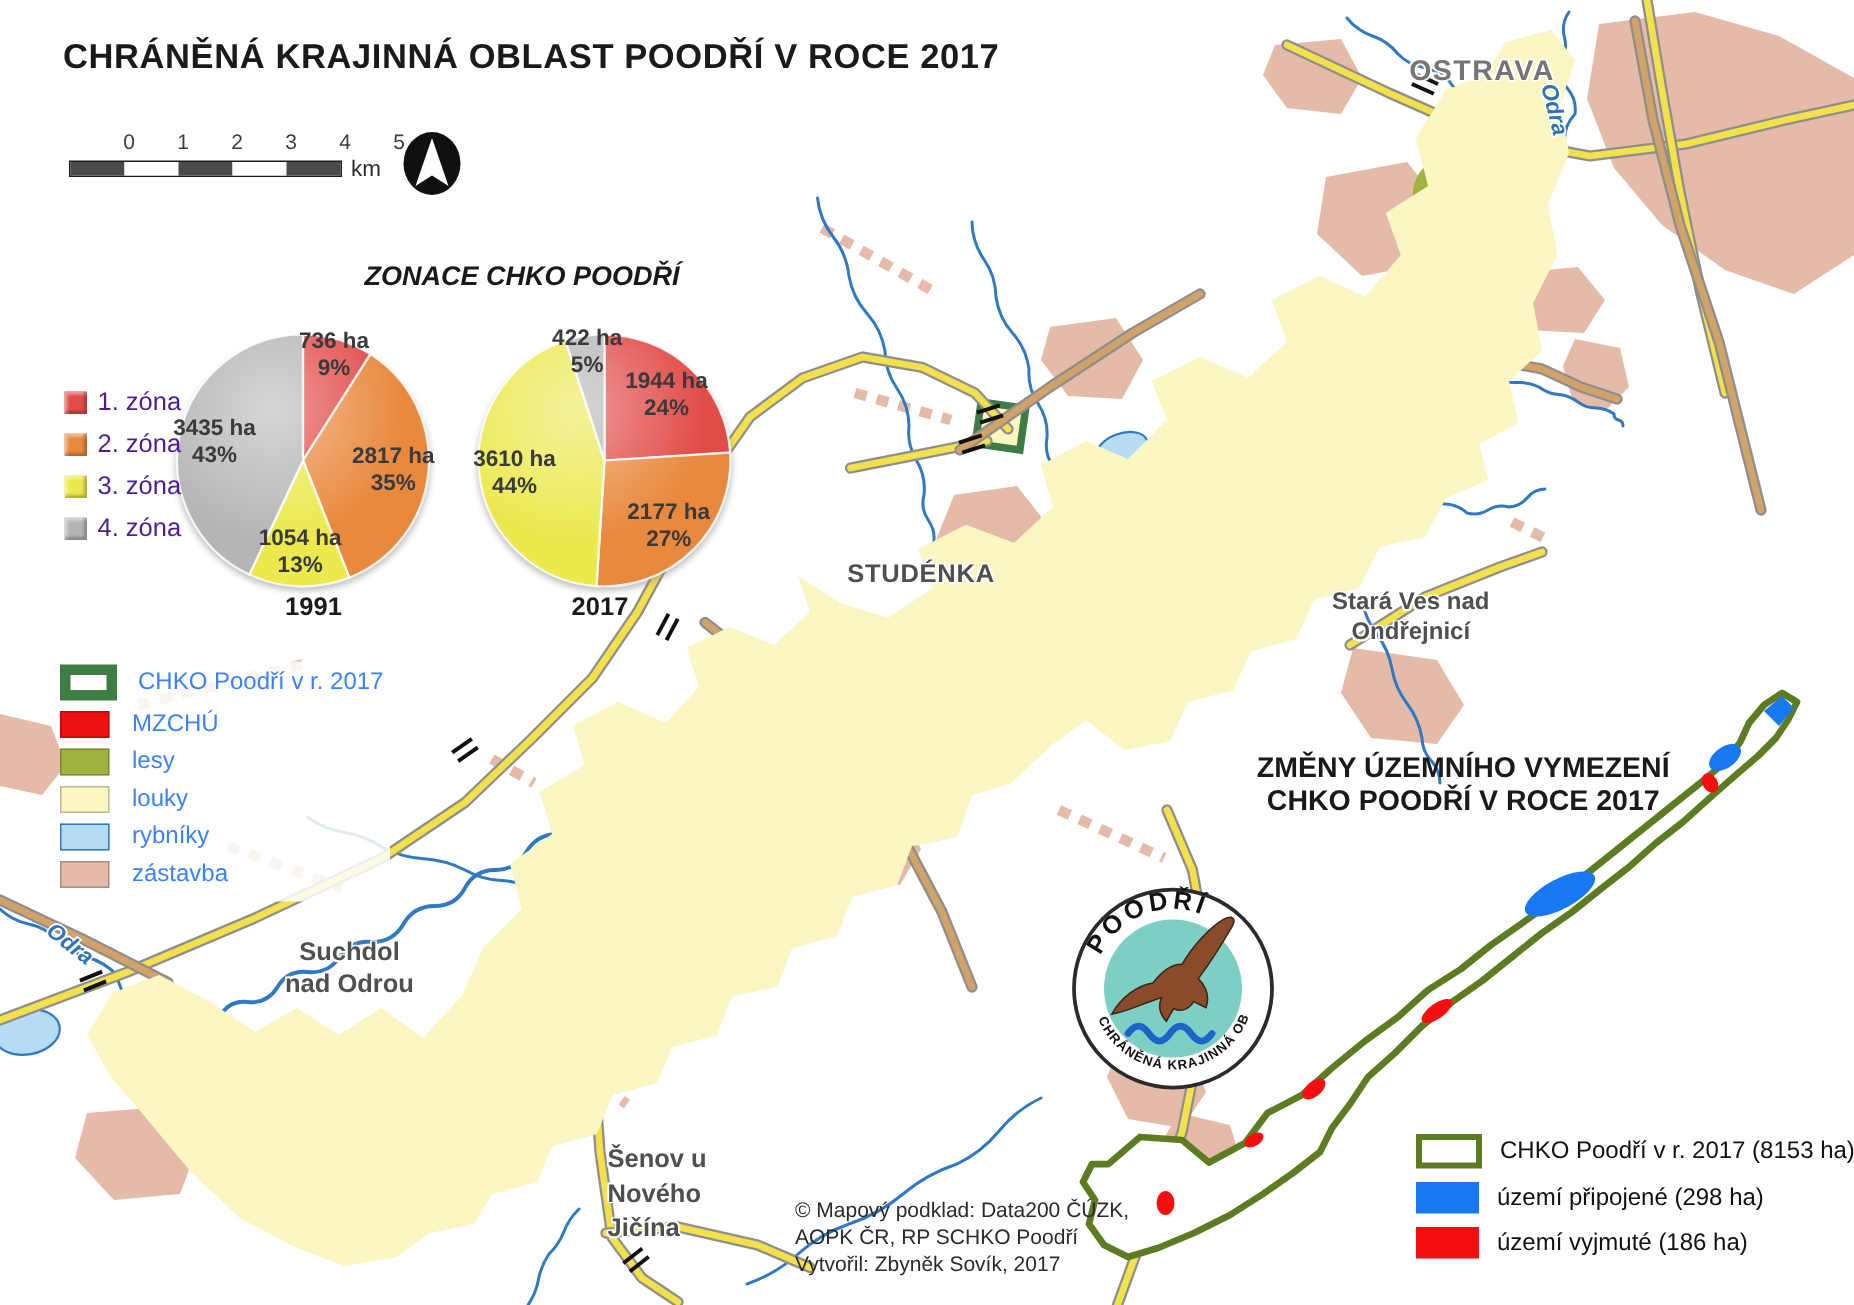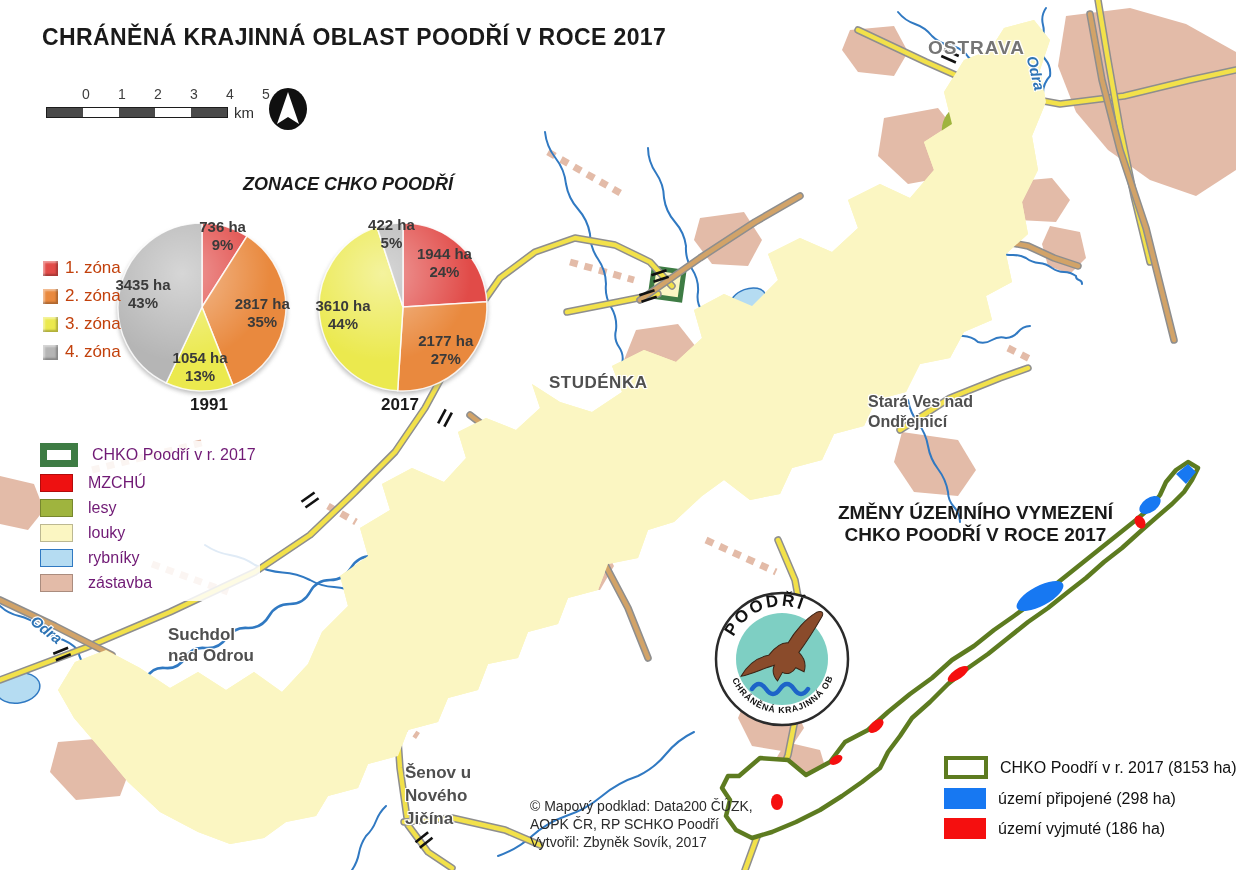--- a/index.html
+++ b/index.html
@@ -14,30 +14,30 @@
   .tick{position:absolute;top:0;width:20px;text-align:center;font-size:14px;color:#3d3d3d;}
   #scale-strip{position:absolute;left:6px;top:21px;width:180px;height:9px;border:1.5px solid #1c1c1c;display:flex;}
   .seg{flex:1 1 0;}
   #km-label{position:absolute;left:194px;top:18px;font-size:15px;color:#2e2e2e;}
   #north{left:266px;top:85px;z-index:4;}
   
   #zonace-title{left:168px;top:173px;width:285px;text-align:right;font-size:18px;font-weight:800;line-height:1.3;z-index:4;font-style:italic;}
   #zone-legend{left:43px;top:258px;z-index:4;}
   .zrow{display:flex;align-items:center;margin-bottom:8px;}
   .zsq{width:15px;height:15px;margin-right:7px;box-shadow:inset -2px -2px 2px rgba(0,0,0,.25), inset 2px 2px 2px rgba(255,255,255,.45);}
-  .zlabel{font-size:17px;color:#c2410c;}
+  .zlabel{font-size:17px;color:#4c1d95;}
   .year-label{top:395px;width:70px;text-align:center;font-weight:800;font-size:17px;z-index:4;}
   
   #map-legend{left:40px;top:441px;z-index:4;background:rgba(255,255,255,.85);padding:2px 4px 2px 0;}
   .mlrow{display:flex;align-items:center;margin-bottom:7px;}
   .mlswatch{width:31px;height:16px;margin-right:15px;flex:0 0 31px;border:1px solid rgba(0,0,0,.25);}
   .mlswatch.outline{width:24px;height:10px;background:#fff;border:7px solid #3E7C44;margin-right:14px;flex-basis:24px;}
-  .mllabel{font-size:16px;color:#701a75;white-space:nowrap;}
+  .mllabel{font-size:16px;color:#3b82f6;white-space:nowrap;}
   
-  .city{z-index:2;font-weight:bold;color:#4f4f4f;text-align:left;line-height:1.25;
+  .city{z-index:2;font-weight:bold;color:#4f4f4f;text-align:center;line-height:1.25;
         text-shadow:-1px -1px 0 #fff,1px -1px 0 #fff,-1px 1px 0 #fff,1px 1px 0 #fff,0 0 3px #fff;}
   .river-label{z-index:2;color:#2E74B5;font-style:italic;font-weight:bold;font-size:15px;
         text-shadow:-1px -1px 0 #fff,1px -1px 0 #fff,-1px 1px 0 #fff,1px 1px 0 #fff;}
   
   #inset-title{left:828px;top:502px;width:295px;text-align:center;font-size:19px;font-weight:800;line-height:1.15;z-index:2;}
   #inset-legend{left:944px;top:756px;z-index:4;}
   .ilrow{display:flex;align-items:center;margin-bottom:9px;}
   .ilswatch{width:42px;height:21px;margin-right:12px;flex:0 0 42px;}
   .ilswatch.outline{width:36px;height:15px;background:#fff;border:4px solid #5D7B20;flex-basis:36px;}
   .illabel{font-size:16px;color:#111;white-space:nowrap;}

